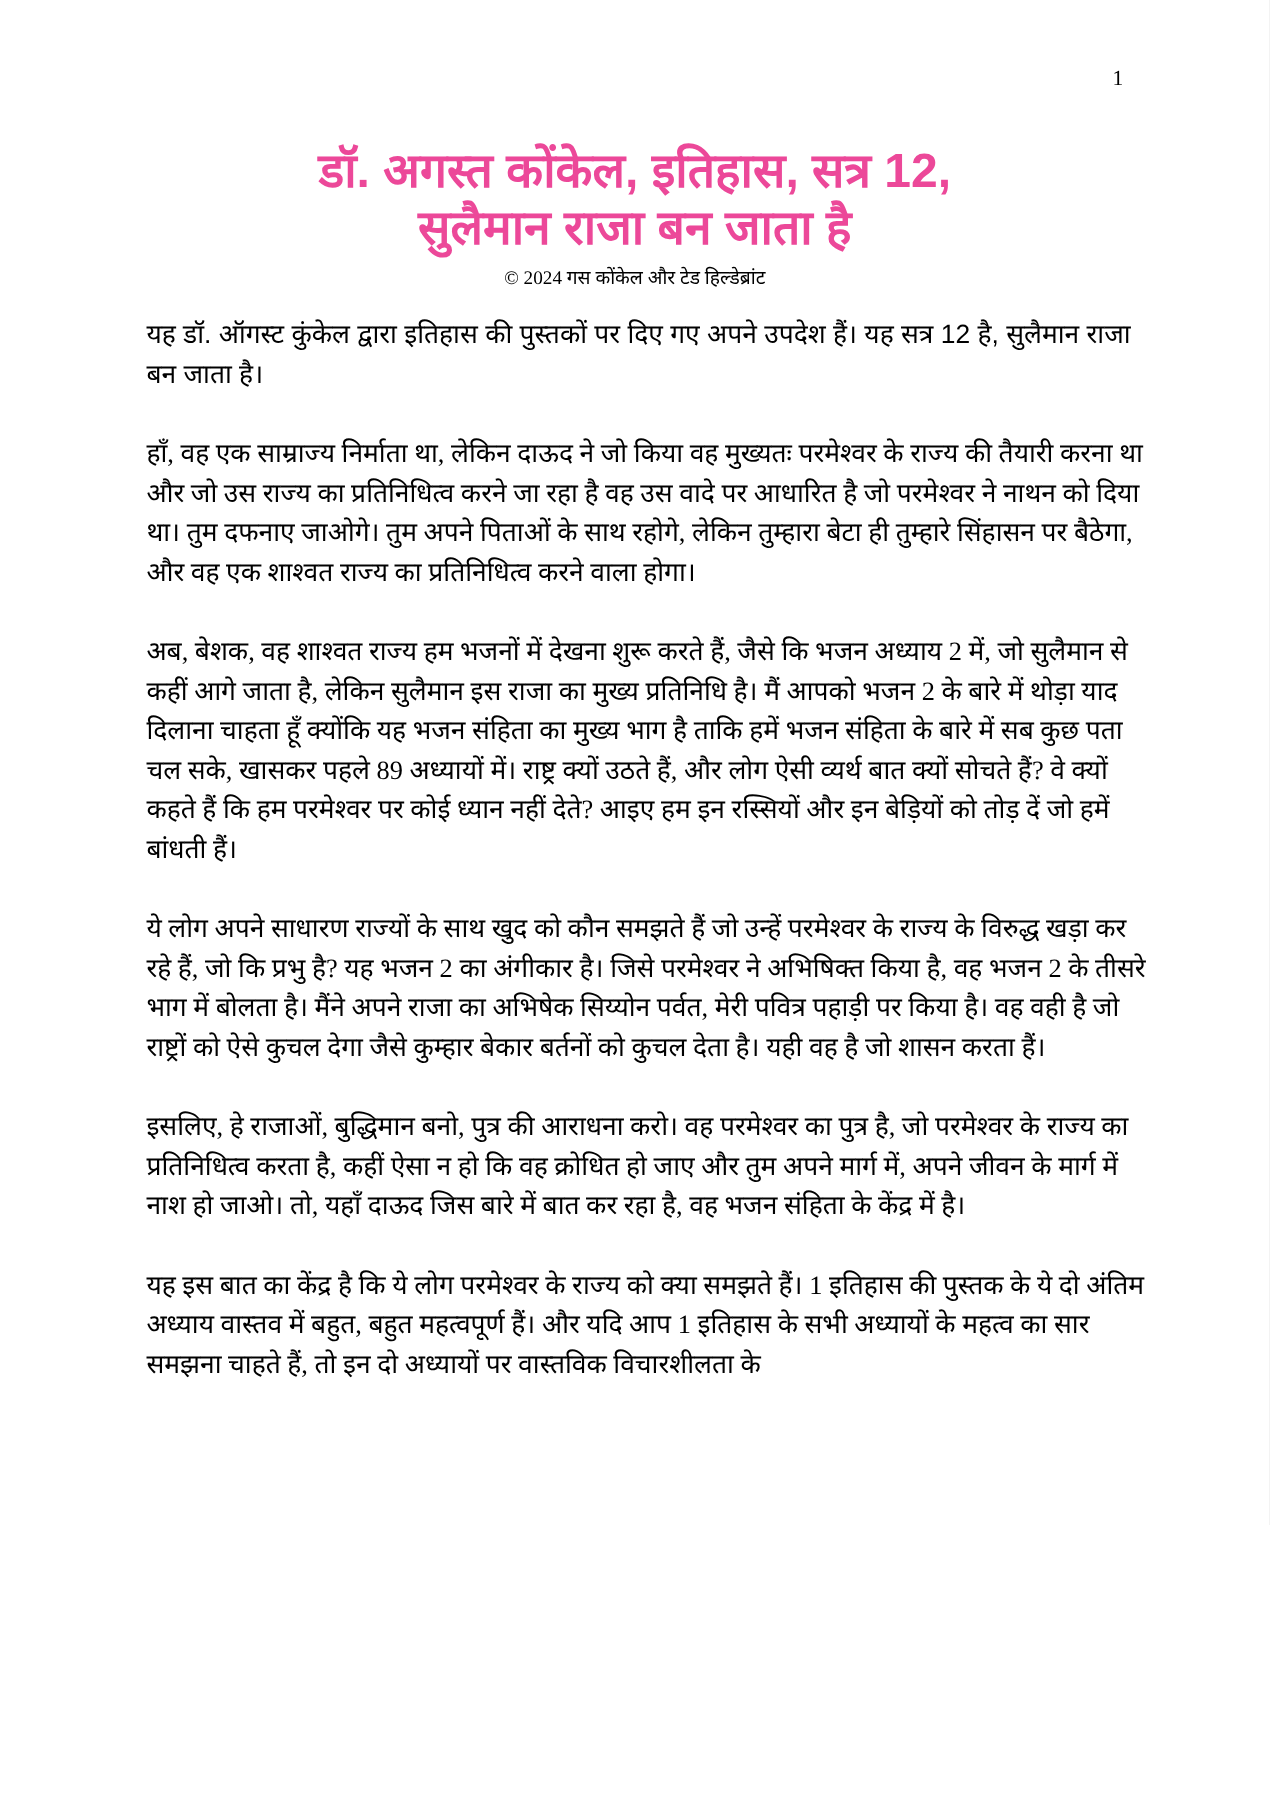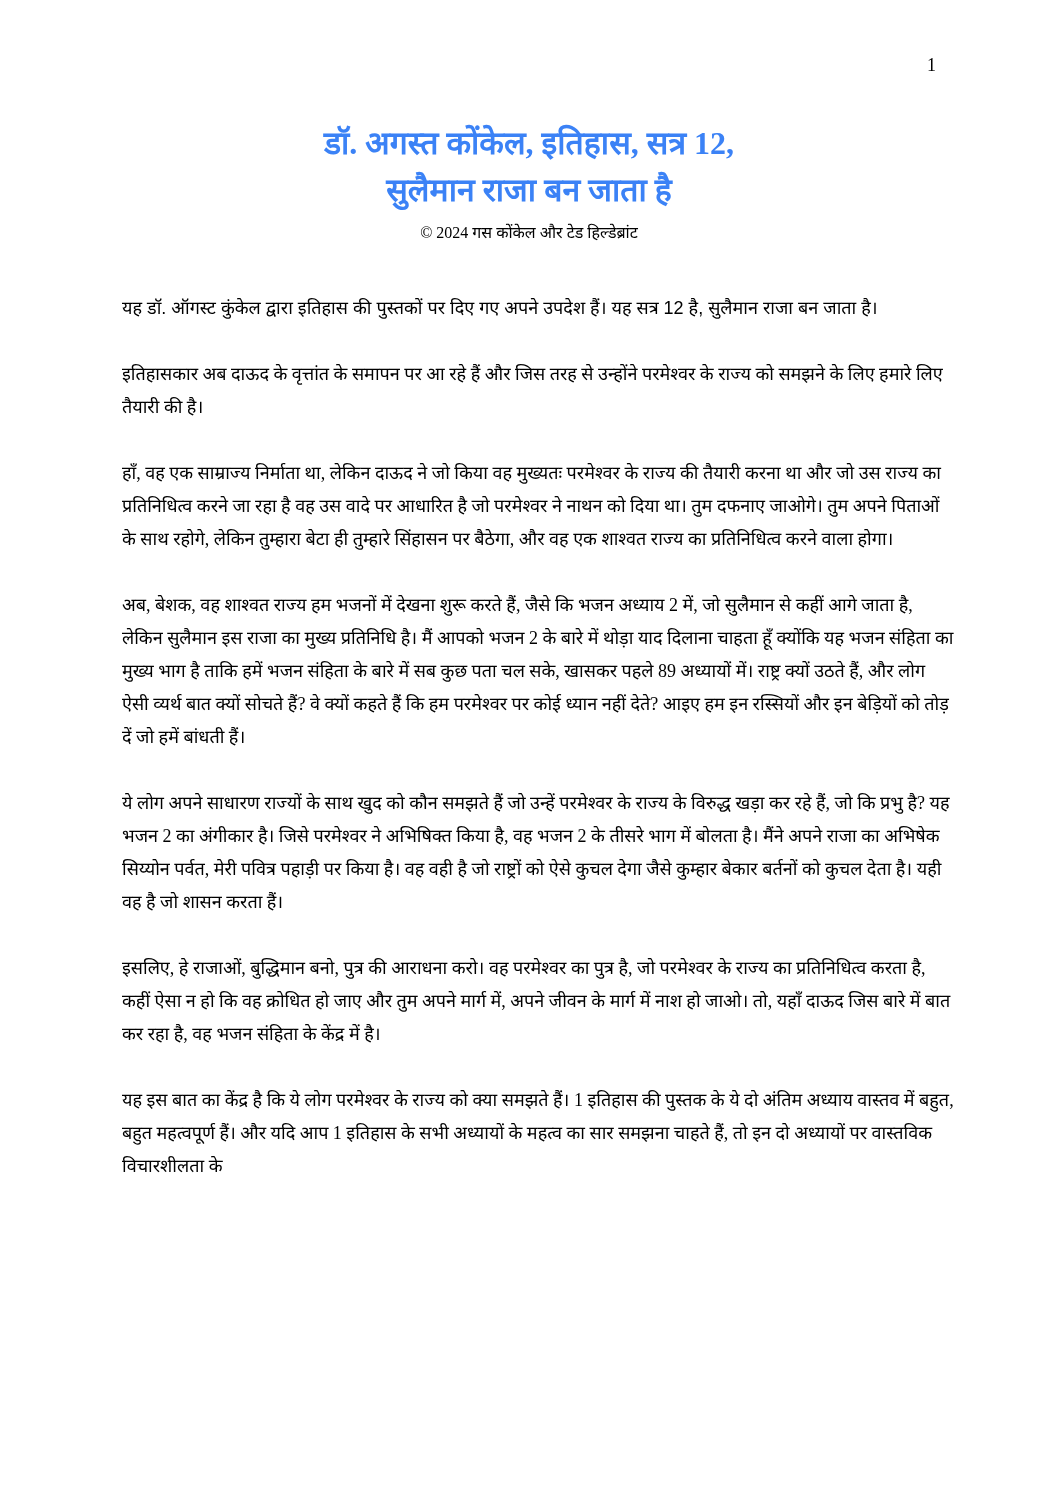--- a/index.html
+++ b/index.html
@@ -20,38 +20,38 @@
     font-family: "Liberation Serif", serif;
     font-size: 18px;
     line-height: 1;
   }
   .title-block {
     padding-top: 120px;
     text-align: center;
   }
   .doc-title {
     margin: 0;
-    font-family: Liberation Serif, serif;
+    font-family: Liberation Sans, sans-serif;
     font-weight: 700;
-    font-size: 32px;
+    font-size: 40px;
     line-height: 47px;
-    color: #3b82f6;
+    color: #ec4899;
   }
   .copyright {
     margin-top: 5px;
     font-family: "Liberation Serif", serif;
     font-size: 16px;
     line-height: 28px;
   }
   .body-text {
-    margin-top: 45px;
+    margin-top: 15px;
     padding-left: 122px;
     padding-right: 102px;
     font-family: "Liberation Serif", serif;
-    font-size: 18px;
+    font-size: 22px;
     line-height: 33px;
     text-align: left;
   }
   .body-text p {
     margin: 0 0 33px 0;
   }
   .body-text p.intro {
     font-family: "Liberation Sans", sans-serif;
   }
 </style>
@@ -65,21 +65,20 @@
   <header class="title-block">
     <h1 class="doc-title">
       <span>डॉ. अगस्त कोंकेल, इतिहास, सत्र 12,</span><br>
       <span>सुलैमान राजा बन जाता है</span>
     </h1>
     <div class="copyright">© 2024 गस कोंकेल और टेड हिल्डेब्रांट</div>
   </header>
 
   <main class="body-text">
     <p class="intro">यह डॉ. ऑगस्ट कुंकेल द्वारा इतिहास की पुस्तकों पर दिए गए अपने उपदेश हैं। यह सत्र 12 है, सुलैमान राजा बन जाता है।</p>
-    <p>इतिहासकार अब दाऊद के वृत्तांत के समापन पर आ रहे हैं और जिस तरह से उन्होंने परमेश्वर के राज्य को समझने के लिए हमारे लिए तैयारी की है।</p>
     <p>हाँ, वह एक साम्राज्य निर्माता था, लेकिन दाऊद ने जो किया वह मुख्यतः परमेश्वर के राज्य की तैयारी करना था और जो उस राज्य का प्रतिनिधित्व करने जा रहा है वह उस वादे पर आधारित है जो परमेश्वर ने नाथन को दिया था। तुम दफनाए जाओगे। तुम अपने पिताओं के साथ रहोगे, लेकिन तुम्हारा बेटा ही तुम्हारे सिंहासन पर बैठेगा, और वह एक शाश्वत राज्य का प्रतिनिधित्व करने वाला होगा।</p>
     <p>अब, बेशक, वह शाश्वत राज्य हम भजनों में देखना शुरू करते हैं, जैसे कि भजन अध्याय 2 में, जो सुलैमान से कहीं आगे जाता है, लेकिन सुलैमान इस राजा का मुख्य प्रतिनिधि है। मैं आपको भजन 2 के बारे में थोड़ा याद दिलाना चाहता हूँ क्योंकि यह भजन संहिता का मुख्य भाग है ताकि हमें भजन संहिता के बारे में सब कुछ पता चल सके, खासकर पहले 89 अध्यायों में। राष्ट्र क्यों उठते हैं, और लोग ऐसी व्यर्थ बात क्यों सोचते हैं? वे क्यों कहते हैं कि हम परमेश्वर पर कोई ध्यान नहीं देते? आइए हम इन रस्सियों और इन बेड़ियों को तोड़ दें जो हमें बांधती हैं।</p>
     <p>ये लोग अपने साधारण राज्यों के साथ खुद को कौन समझते हैं जो उन्हें परमेश्वर के राज्य के विरुद्ध खड़ा कर रहे हैं, जो कि प्रभु है? यह भजन 2 का अंगीकार है। जिसे परमेश्वर ने अभिषिक्त किया है, वह भजन 2 के तीसरे भाग में बोलता है। मैंने अपने राजा का अभिषेक सिय्योन पर्वत, मेरी पवित्र पहाड़ी पर किया है। वह वही है जो राष्ट्रों को ऐसे कुचल देगा जैसे कुम्हार बेकार बर्तनों को कुचल देता है। यही वह है जो शासन करता हैं।</p>
     <p>इसलिए, हे राजाओं, बुद्धिमान बनो, पुत्र की आराधना करो। वह परमेश्वर का पुत्र है, जो परमेश्वर के राज्य का प्रतिनिधित्व करता है, कहीं ऐसा न हो कि वह क्रोधित हो जाए और तुम अपने मार्ग में, अपने जीवन के मार्ग में नाश हो जाओ। तो, यहाँ दाऊद जिस बारे में बात कर रहा है, वह भजन संहिता के केंद्र में है।</p>
     <p>यह इस बात का केंद्र है कि ये लोग परमेश्वर के राज्य को क्या समझते हैं। 1 इतिहास की पुस्तक के ये दो अंतिम अध्याय वास्तव में बहुत, बहुत महत्वपूर्ण हैं। और यदि आप 1 इतिहास के सभी अध्यायों के महत्व का सार समझना चाहते हैं, तो इन दो अध्यायों पर वास्तविक विचारशीलता के</p>
   </main>
 
 </div>
 
 </body></html>

